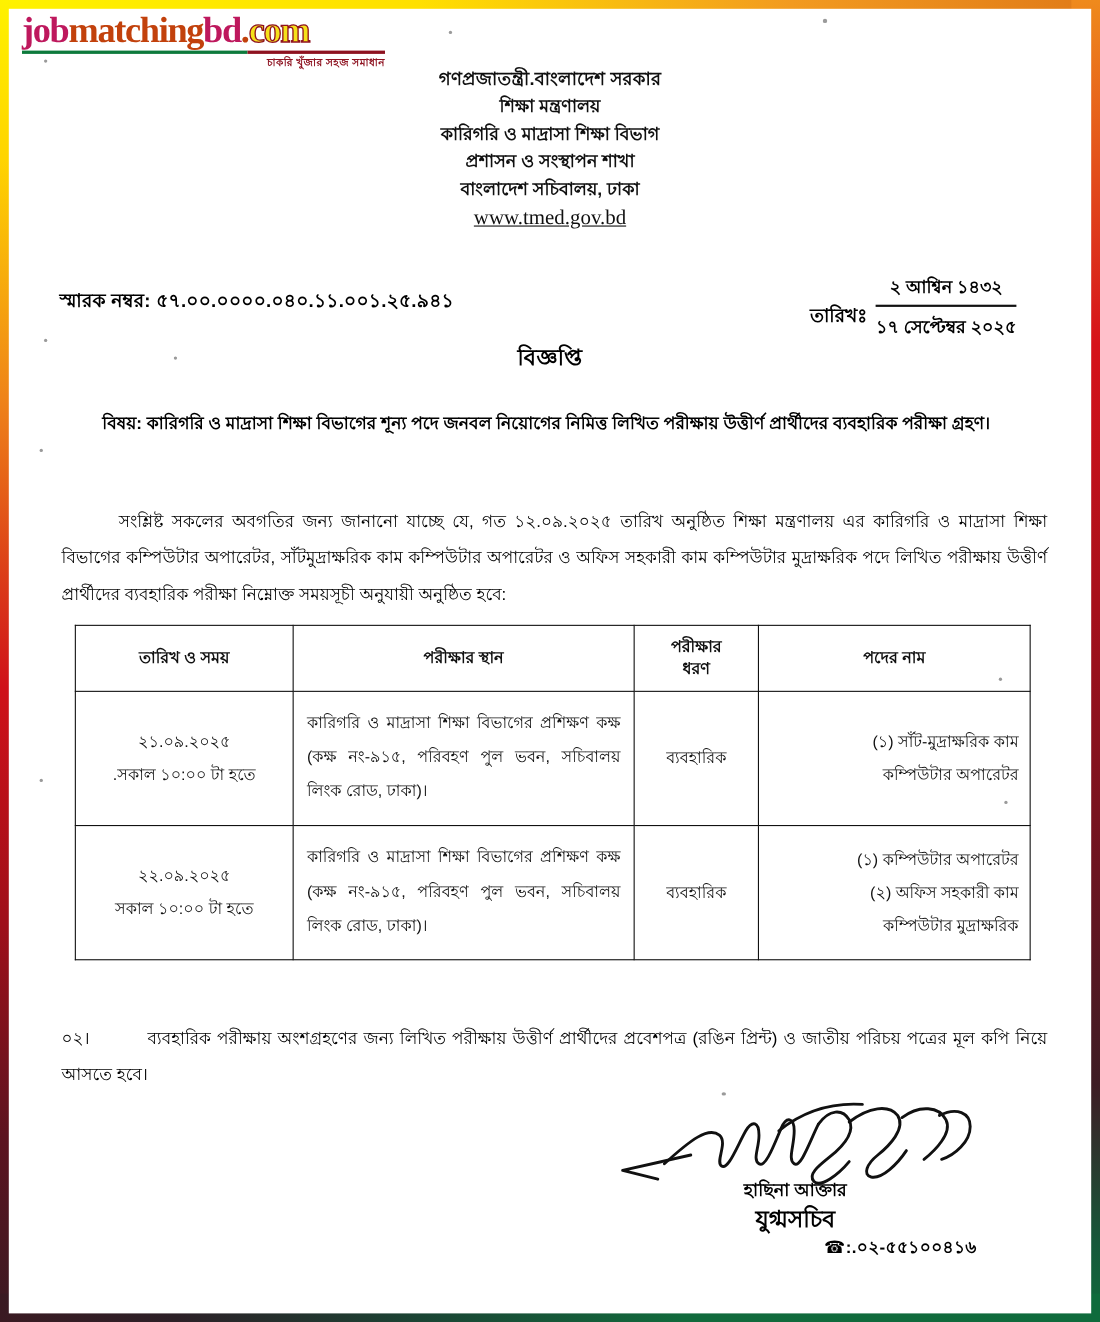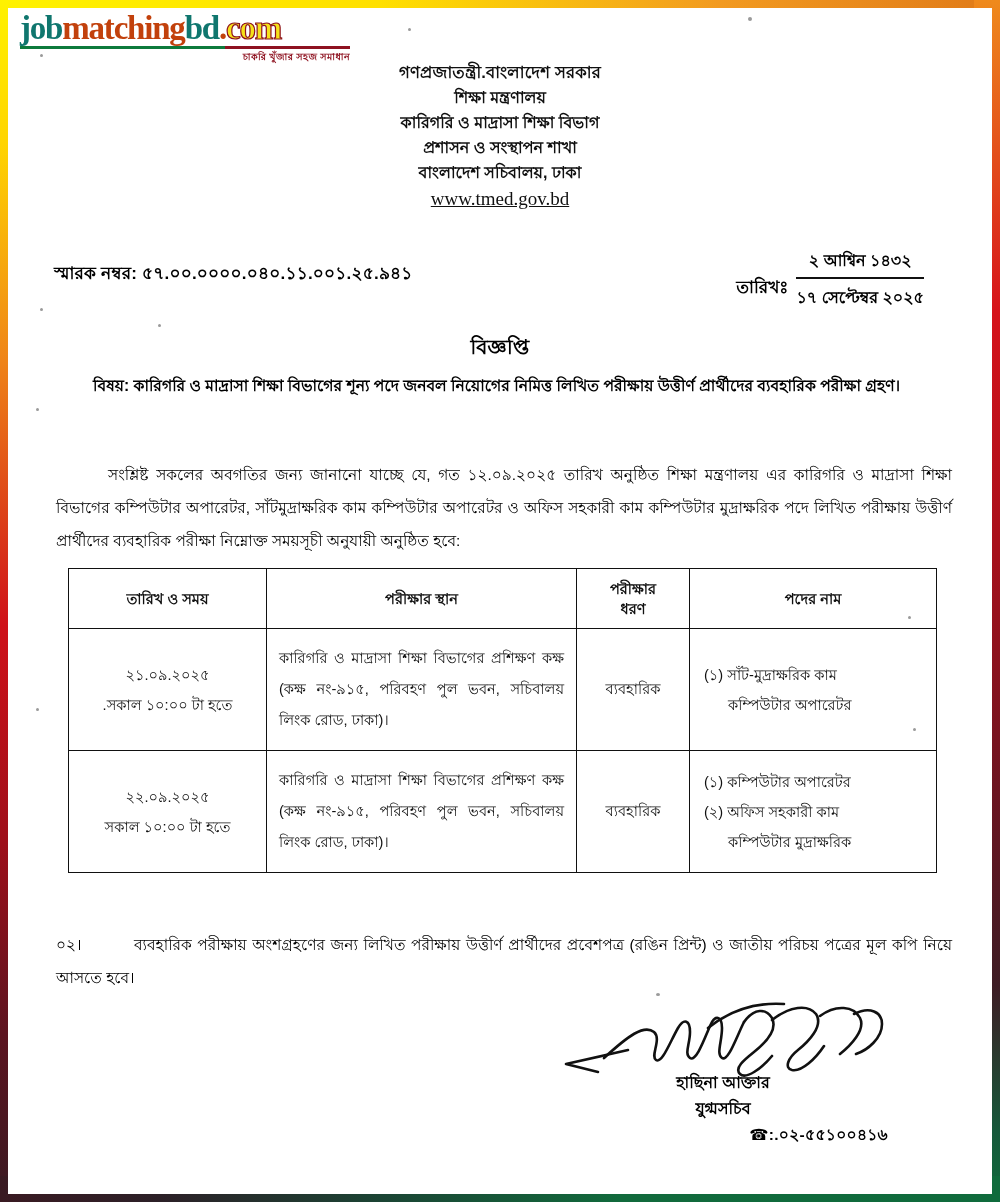--- a/index.html
+++ b/index.html
@@ -68,21 +68,21 @@
     width: 340px;
   }
   #logo-wordmark {
     font-family: "Liberation Serif", "DejaVu Serif", serif;
     font-weight: bold;
     font-size: 33px;
     letter-spacing: -1.2px;
     line-height: 1;
     white-space: nowrap;
   }
-  .lg-green { color: #0f766e; }
+  .lg-green { color: #be185d; }
   .lg-dred  { color: #c2410c; }
   .lg-yellow {
     color: #f5e11a;
     -webkit-text-stroke: 1.2px #8e1220;
   }
   #logo-rule {
     height: 2.5px;
     background: #0d7a3c;
     width: 205px;
     margin-top: 1px;
@@ -177,21 +177,20 @@
   
   #notice-title {
     position: absolute;
     top: 302px;
     left: 0;
     width: 984px;
     text-align: center;
     font-size: 20px;
     font-weight: bold;
     letter-spacing: 0.3px;
-    margin-top: 22px;
   }
 
   
   #subject {
     position: absolute;
     top: 362px;
     left: 48px;
     width: 892px;
     font-size: 15.6px;
     font-weight: bold;
@@ -250,21 +249,21 @@
     text-align: justify;
     text-justify: inter-word;
     line-height: 31px;
     padding: 14px 12px;
   }
   td.cell-type {
     text-align: center;
     padding: 8px 4px;
   }
   td.cell-post {
-    text-align: left;
+    text-align: right;
     line-height: 30px;
     padding: 14px 10px 14px 14px;
   }
   td.cell-post .post-line { display: block; }
   td.cell-post .post-cont { display: block; padding-left: 24px; }
 
   
   #para2 {
     position: absolute;
     top: 920px;
@@ -291,21 +290,21 @@
   }
   #signature-mark svg { position: absolute; top: -10px; left: 0; }
   #sig-name {
     font-size: 16px;
     font-weight: bold;
     line-height: 26px;
     position: relative;
     z-index: 3;
   }
   #sig-title {
-    font-size: 16px;
+    font-size: 21px;
     font-weight: bold;
     line-height: 26px;
   }
   #sig-phone {
     font-size: 15.5px;
     font-weight: bold;
     line-height: 26px;
     letter-spacing: 0.3px;
     text-align: right;
   }

